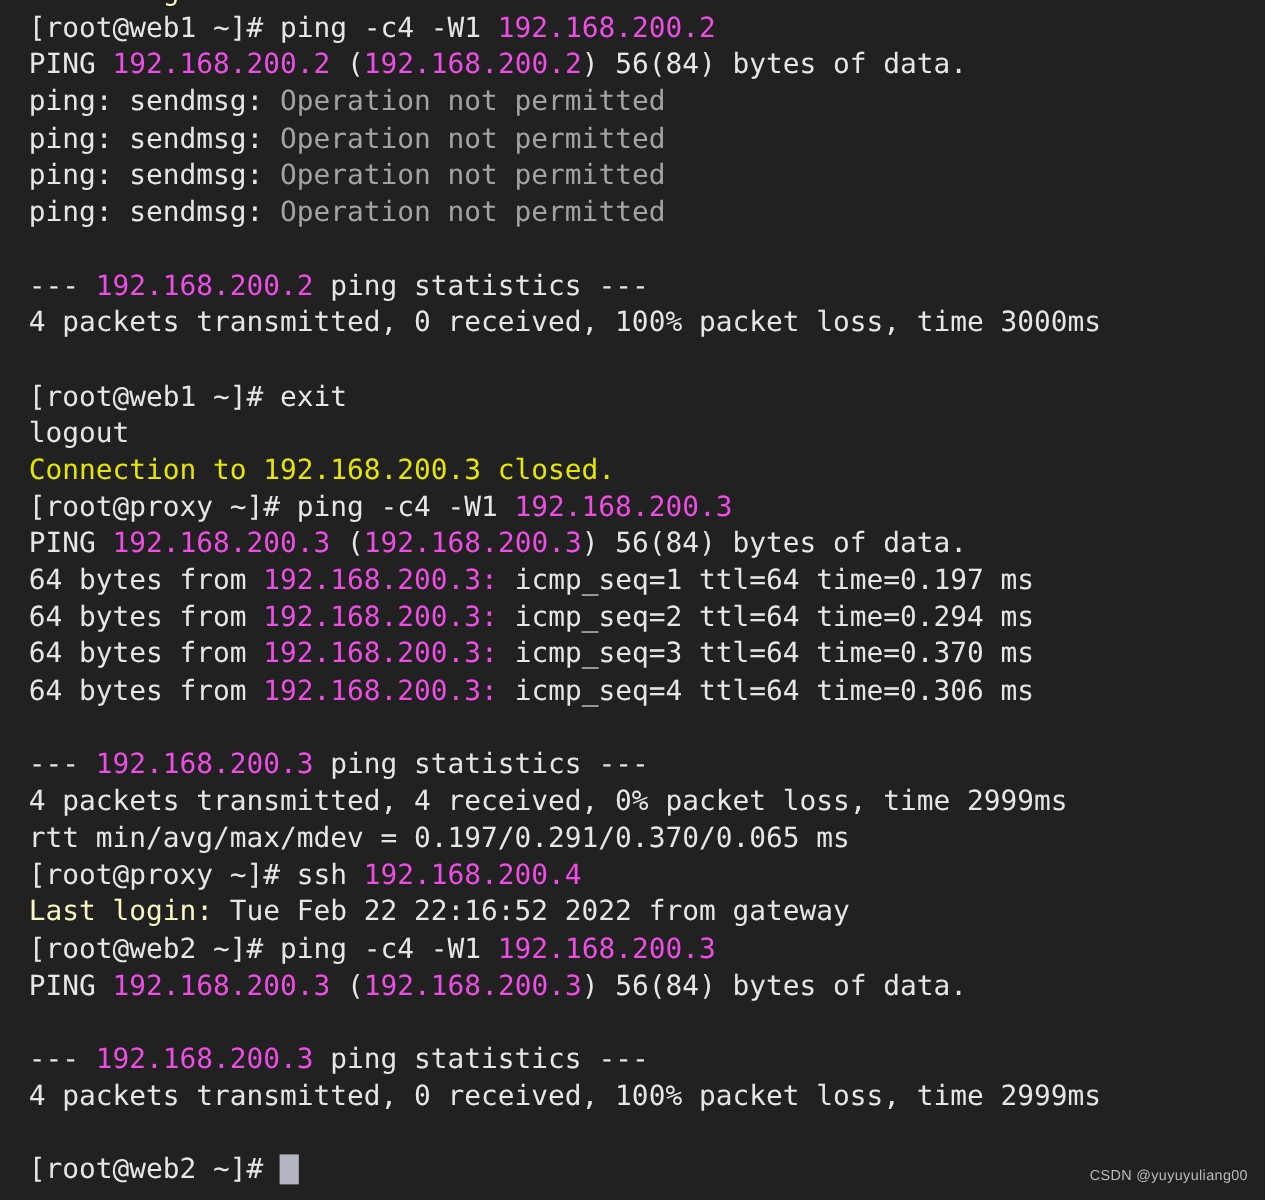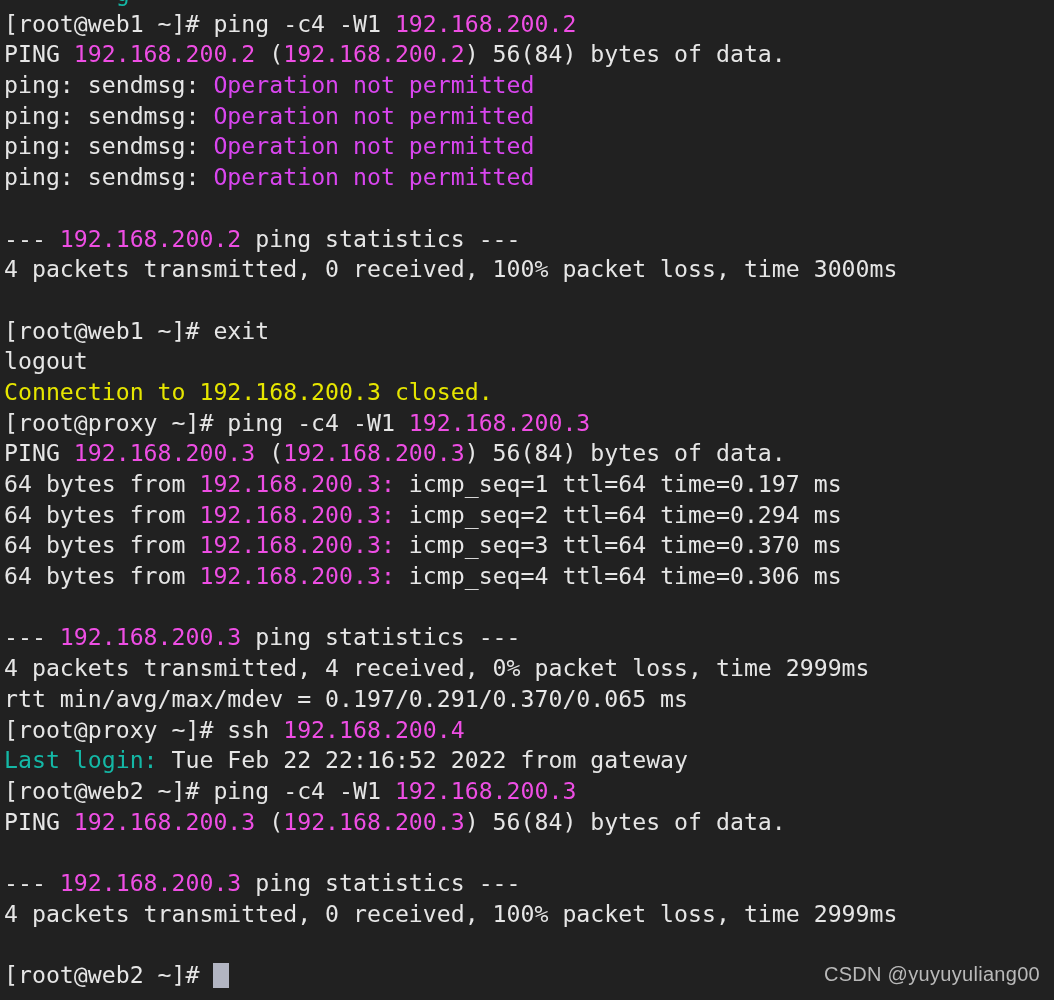--- a/index.html
+++ b/index.html
@@ -28,42 +28,42 @@
     top: -22px;
     width: 1054px;
     font-size: 23.2px;
     line-height: 30.7px;
     letter-spacing: 0px;
     white-space: pre;
     color: #e6e6e6;
   }
   .line {
     height: 30.7px;
-    padding-left: 4px;
+    padding-left: 24px;
     white-space: pre;
     overflow: hidden;
   }
   .fg-white   { color: #e6e6e6; }
-  .fg-red     { color: #d946ef; }
+  .fg-red     { color: #a3a3a3; }
   .fg-magenta { color: #ee4ee4; }
   .fg-yellow  { color: #e6e600; margin-top: 20px; }
-  .fg-cyan    { color: #14b8a6; }
+  .fg-cyan    { color: #fef9c3; }
   .cursor {
     display: inline-block;
     width: 16px;
     height: 25px;
     background: #b2b5c2;
     vertical-align: -5px;
   }
   #watermark {
     position: absolute;
     right: 14px;
     bottom: 14px;
     font-family: "Liberation Sans", sans-serif;
-    font-size: 20px;
+    font-size: 12px;
     color: #b9b9b9;
     letter-spacing: 0.3px;
     white-space: pre;
     text-align: center;
   }
 </style>
 </head>
 <body>
 
 <div id="terminal">

